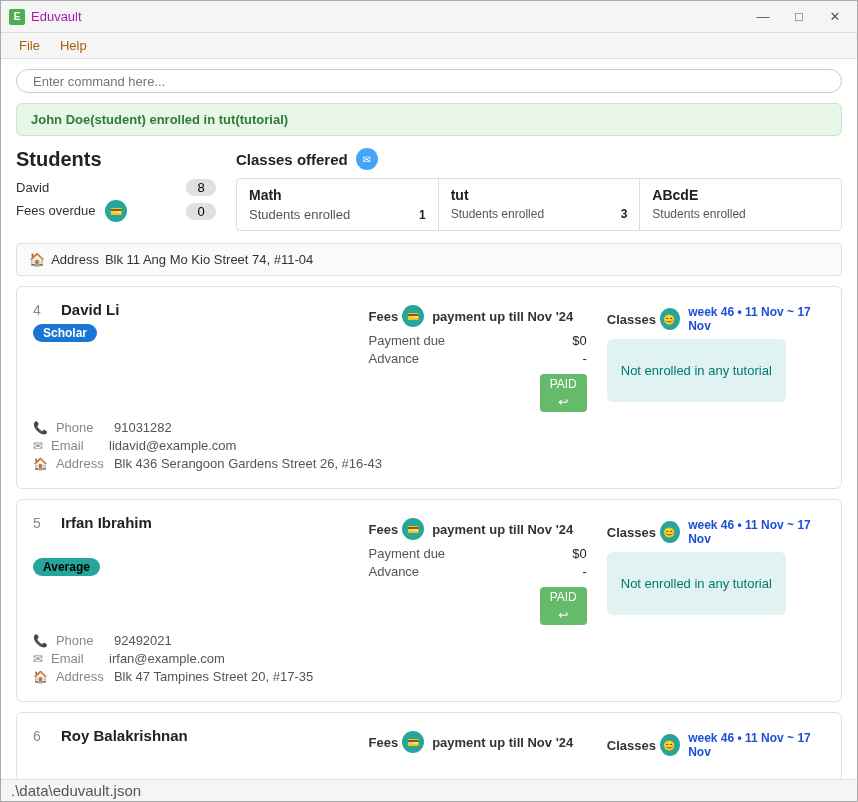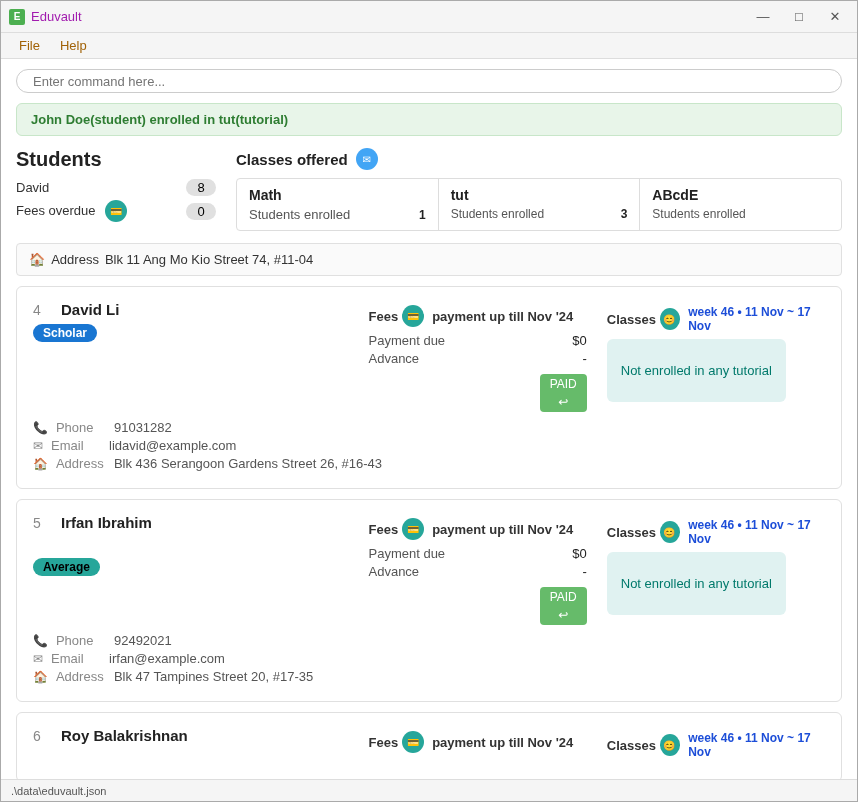--- a/index.html
+++ b/index.html
@@ -322,21 +322,21 @@
     }
     .detail-icon { color: #888; font-size: 12px; }
     .detail-label { color: #888; min-width: 50px; }
     .status-bar {
       height: 22px;
       background: #f5f5f5;
       border-top: 1px solid #ddd;
       display: flex;
       align-items: center;
       padding: 0 10px;
-      font-size: 11px;
+      font-size: 15px;
       color: #555;
     }
     .math-enrolled-label {
       font-size: 13px;
       color: #555;
     }
   </style>
 </head>
 <body>
 

